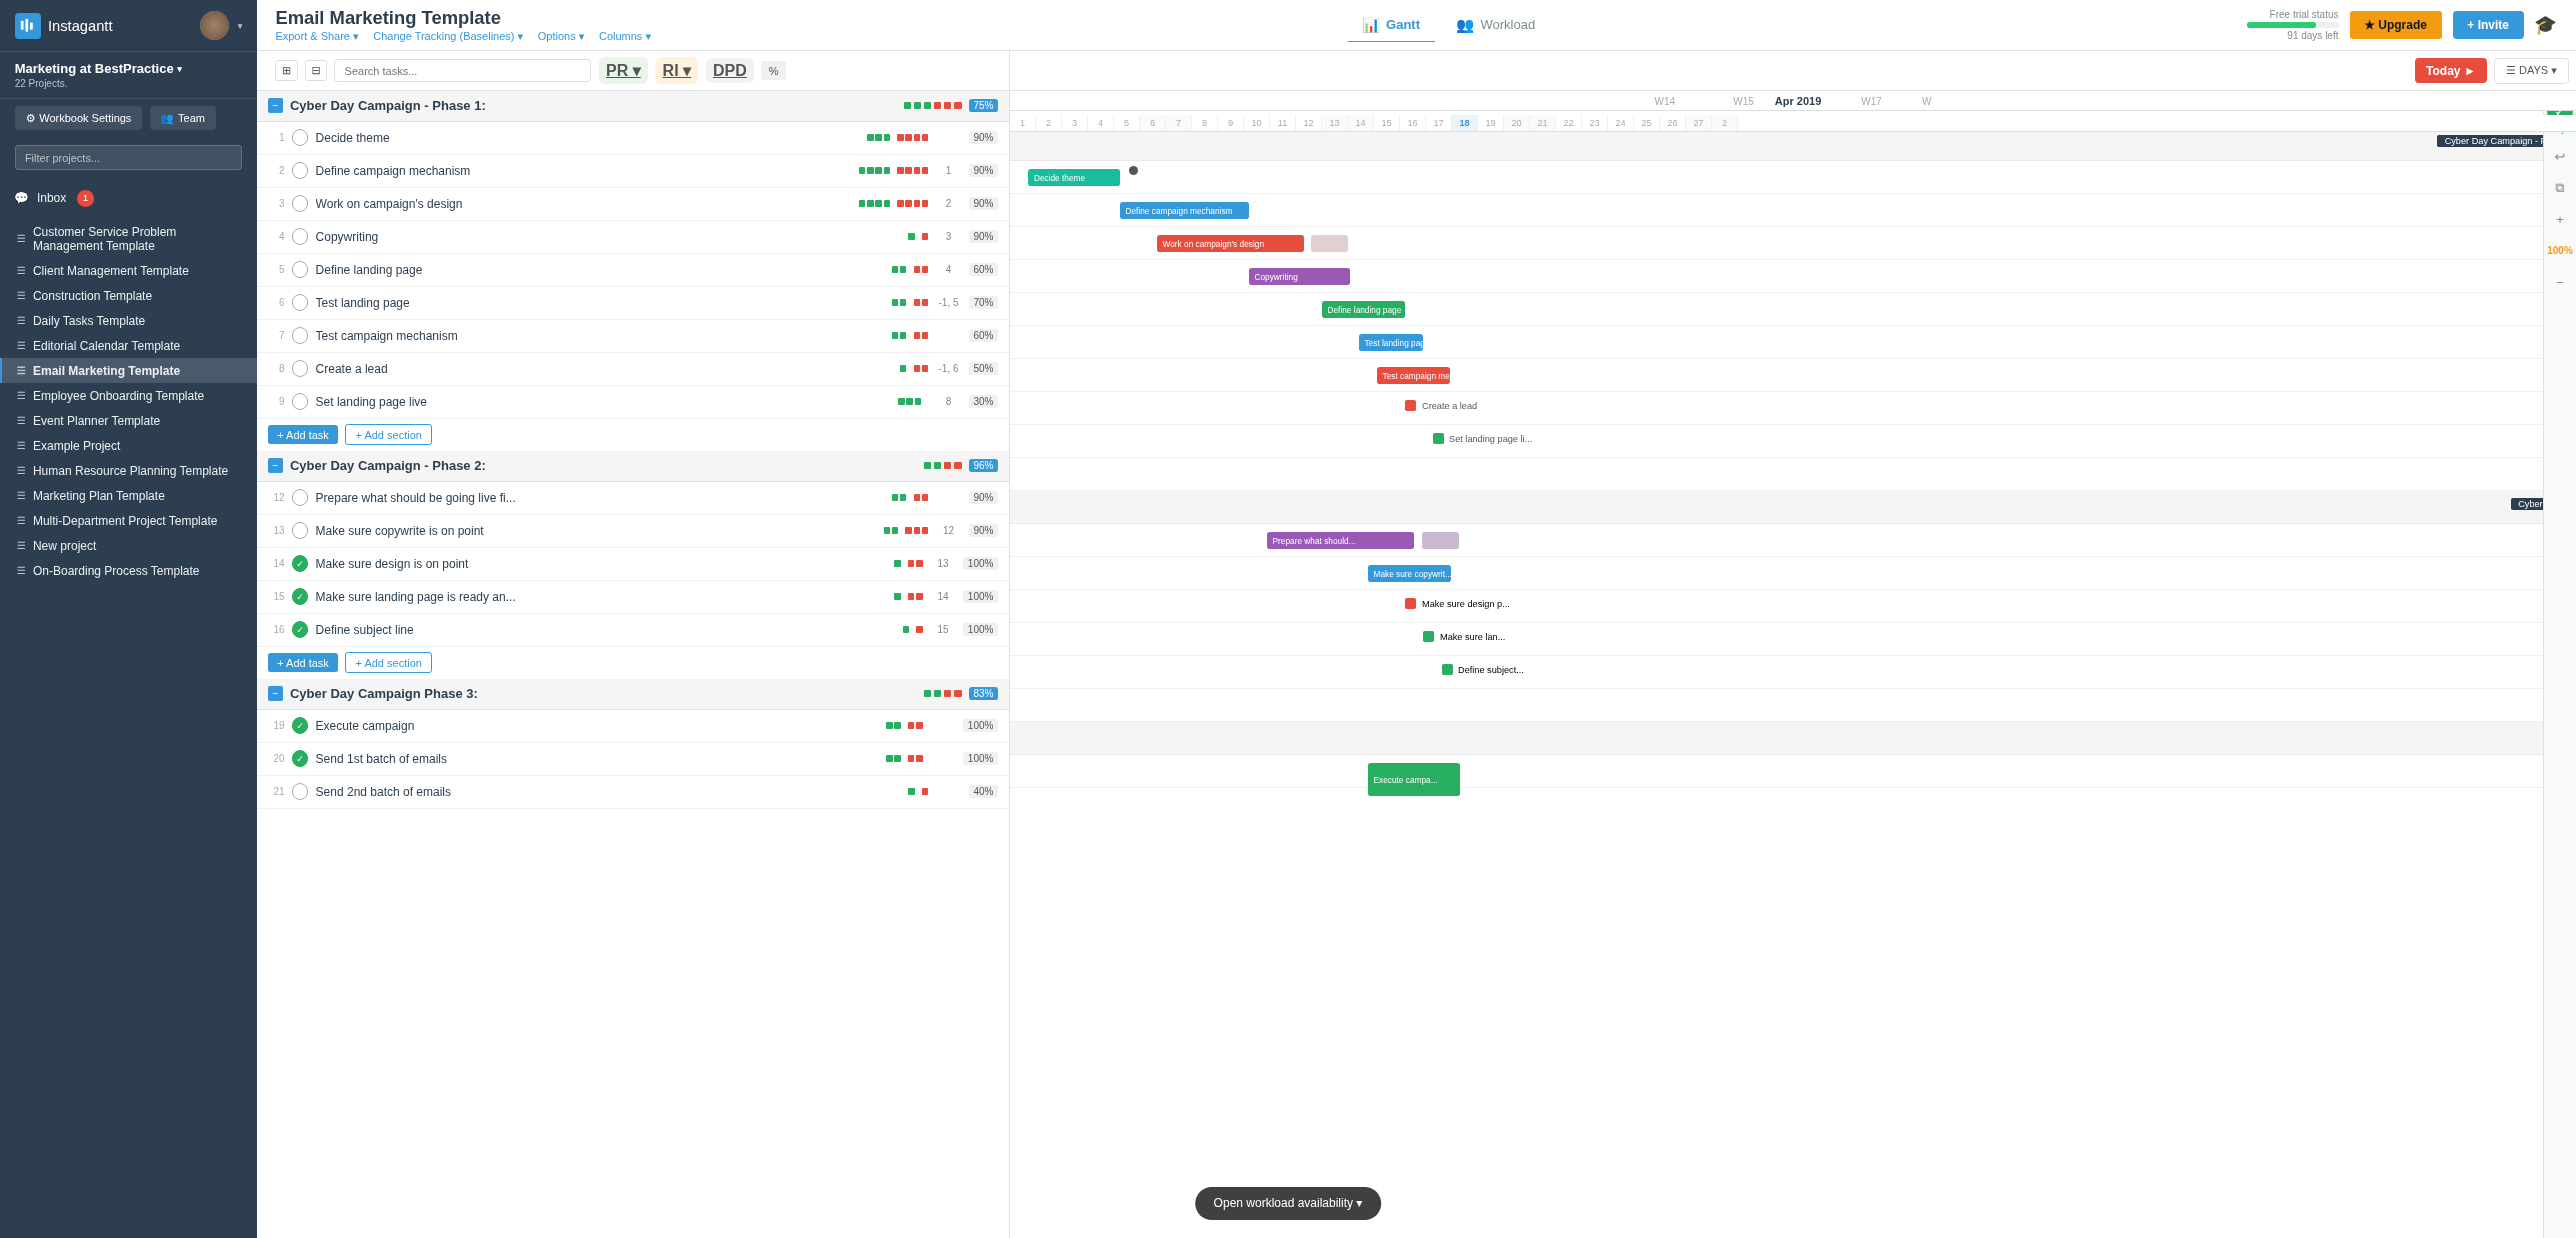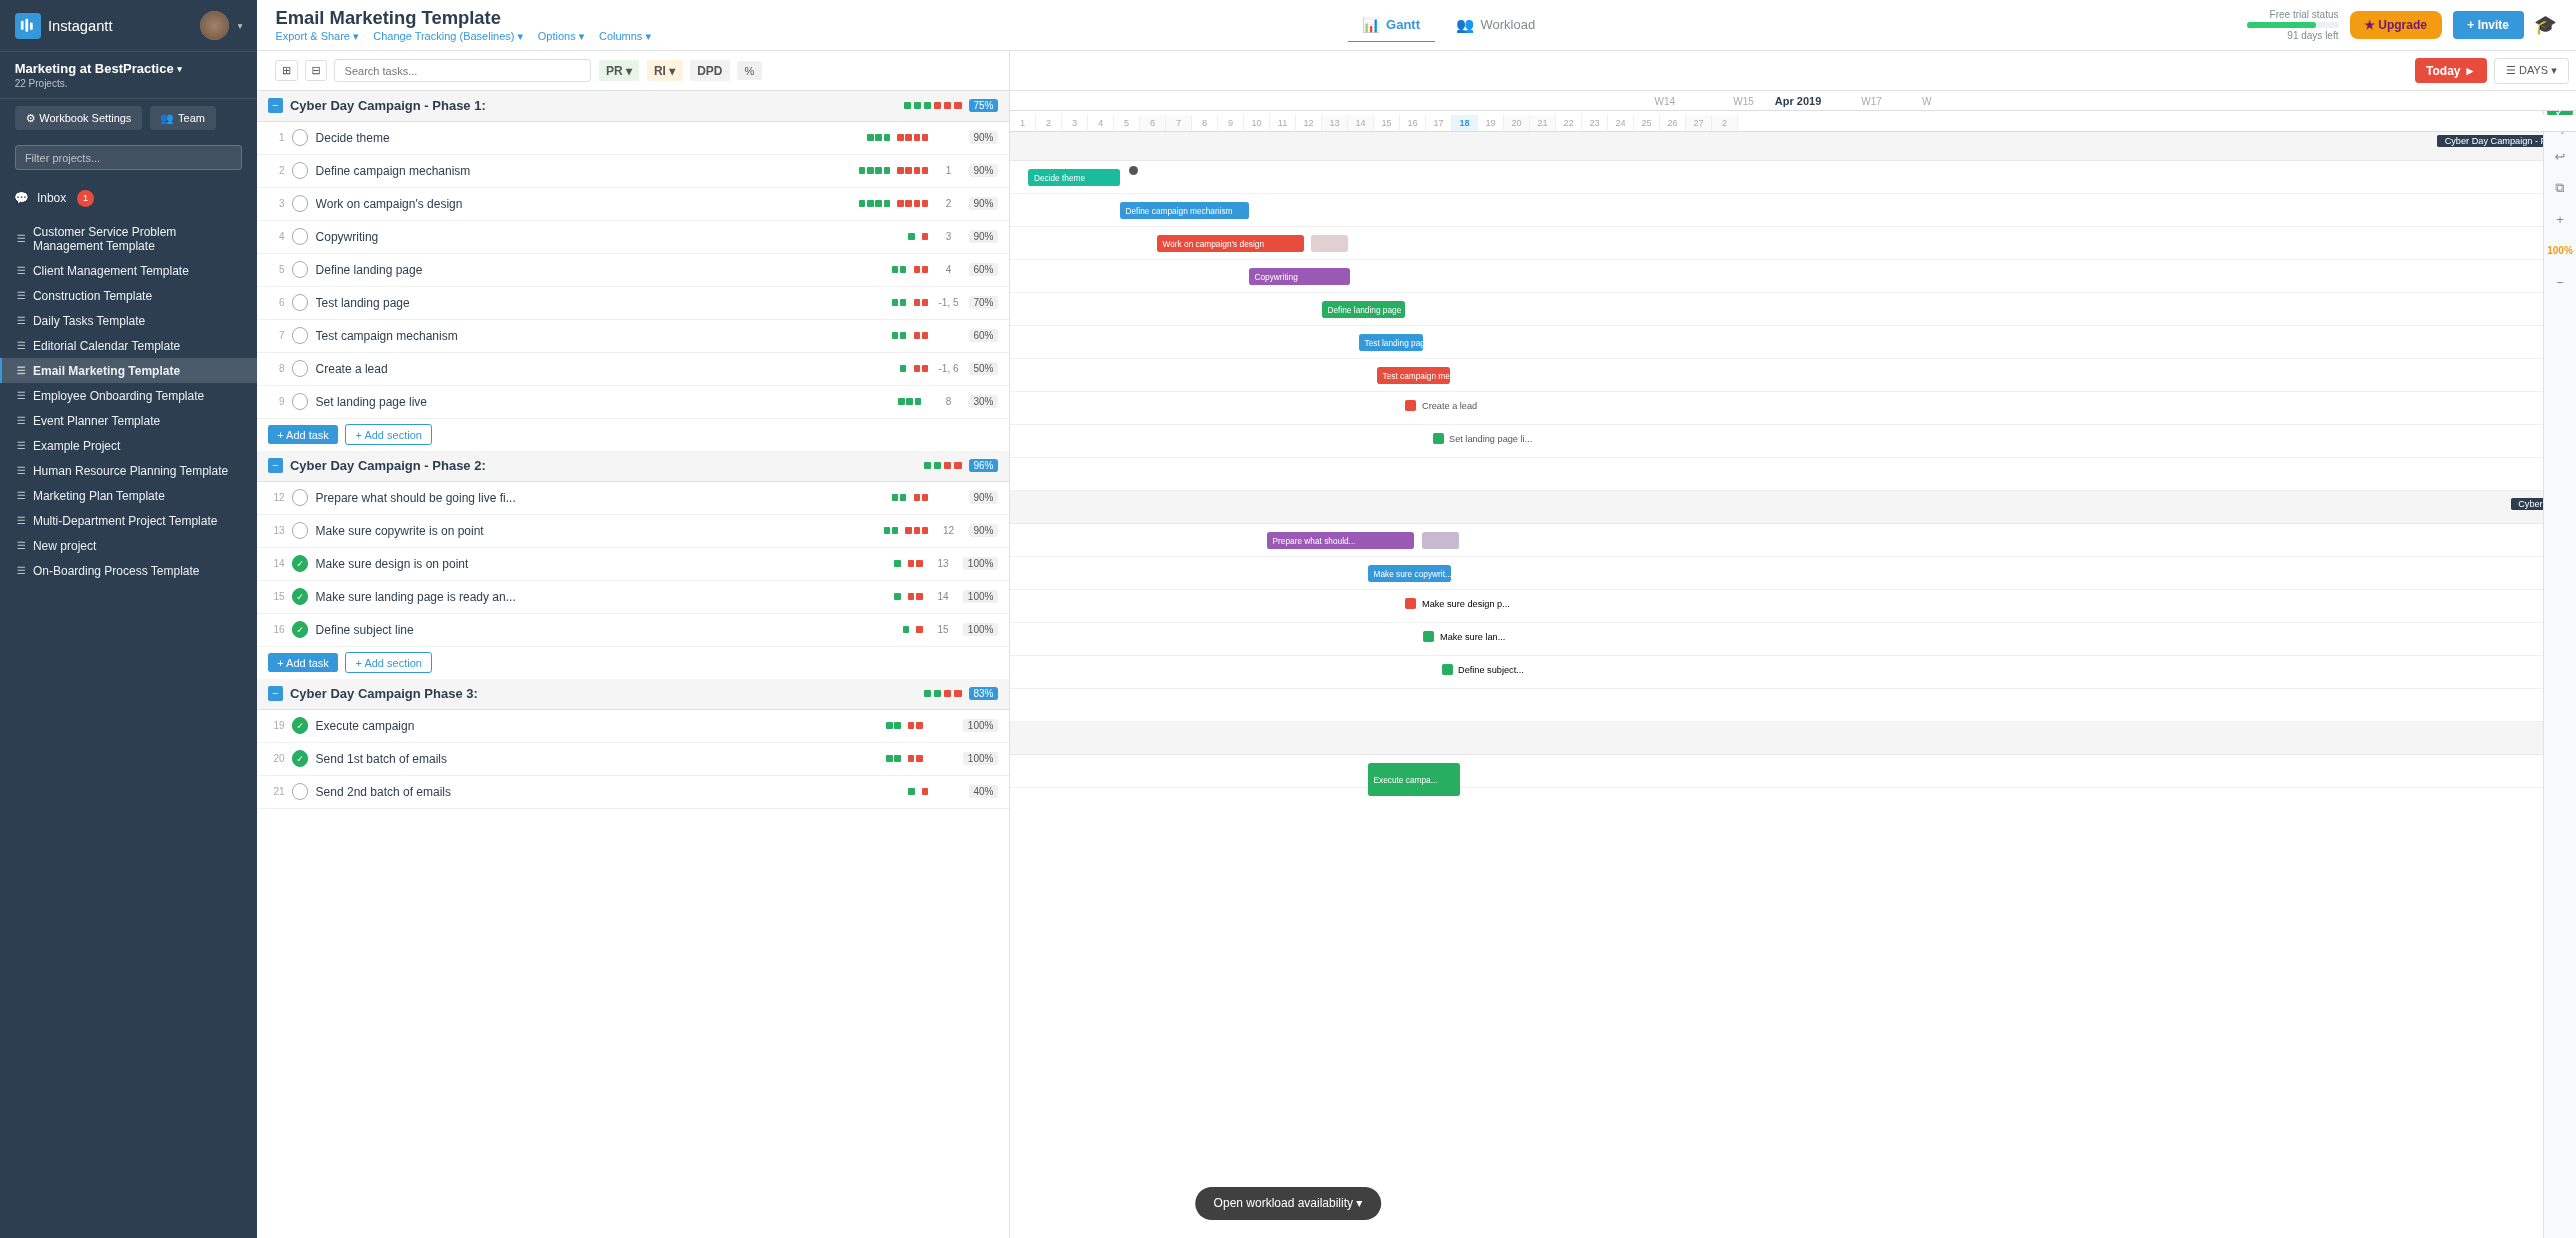--- a/index.html
+++ b/index.html
@@ -51,30 +51,30 @@
     .view-tab { padding: 7.3px 14.7px; cursor: pointer; font-size: 13px; color: #7f8c8d; display: flex; align-items: center; gap: 5.5px; border-bottom: 1.8px solid transparent; }
     .view-tab.active { color: #3498db; border-bottom-color: #3498db; font-weight: 600; }
     .view-tab-icon { font-size: 14.7px; }
     
     .topbar-right { display: flex; align-items: center; gap: 11px; }
     .trial-status { text-align: right; }
     .trial-label { font-size: 10px; color: #7f8c8d; }
     .trial-bar { width: 92px; height: 5.5px; background: #ecf0f1; border-radius: 2.8px; margin: 1.8px 0; }
     .trial-bar-fill { height: 100%; background: #2ecc71; border-radius: 2.8px; }
     .trial-days { font-size: 10px; color: #7f8c8d; }
-    .btn-upgrade { background: #f39c12; color: #701a75; border: none; padding: 7.3px 14.7px; border-radius: 8px; cursor: pointer; font-size: 12px; font-weight: 600; display: flex; align-items: center; gap: 3.7px; }
+    .btn-upgrade { background: #f39c12; color: #0f172a; border: none; padding: 7.3px 14.7px; border-radius: 3px; cursor: pointer; font-size: 12px; font-weight: 600; display: flex; align-items: center; gap: 3.7px; }
     .btn-invite { background: #3498db; color: #fff; border: none; padding: 7.3px 14.7px; border-radius: 3.7px; cursor: pointer; font-size: 12px; font-weight: 600; display: flex; align-items: center; gap: 3.7px; }
     .btn-diploma { background: none; border: none; cursor: pointer; font-size: 18.4px; }
     
     
     .toolbar { background: #fff; border-bottom: 0.9px solid #e0e0e0; padding: 5.5px 18.4px; display: flex; align-items: center; gap: 7.3px; height: 40px; }
     .toolbar-icon-btn { background: none; border: 0.9px solid #ddd; border-radius: 2.8px; padding: 2.8px 5.5px; cursor: pointer; font-size: 11px; color: #555; }
     .toolbar-search { flex: 1; max-width: 257px; }
     .toolbar-search input { width: 100%; border: 0.9px solid #ddd; border-radius: 3.7px; padding: 4.6px 9.2px; font-size: 11px; color: #555; }
-    .toolbar-col-btn { border: none; background: rgba(0,0,0,0.05); border-radius: 1px; padding: 3.7px 7.3px; cursor: pointer; font-size: 12px; color: #555; display: flex; align-items: center; gap: 2.8px; font-weight: 600; }
+    .toolbar-col-btn { border: none; background: rgba(0,0,0,0.05); border-radius: 6px; padding: 3.7px 7.3px; cursor: pointer; font-size: 16px; color: #555; display: flex; align-items: center; gap: 2.8px; font-weight: 600; text-decoration: underline; }
     .toolbar-pct { background: #f0f0f0; border: none; border-radius: 2.8px; padding: 3.7px 7.3px; font-size: 11px; color: #555; }
     
     
     .task-list { width: 753px; min-width: 753px; overflow-y: auto; overflow-x: hidden; border-right: 0.9px solid #e0e0e0; }
     
     .task-section-header { display: flex; align-items: center; padding: 7.3px 11px; background: #f5f5f5; border-bottom: 0.9px solid #e0e0e0; gap: 7.3px; }
     .section-collapse-btn { cursor: pointer; font-size: 10px; color: #555; background: #3498db; color: #fff; border: none; width: 14.7px; height: 14.7px; border-radius: 1.8px; display: flex; align-items: center; justify-content: center; }
     .section-title { font-weight: 700; font-size: 13px; color: #2c3e50; flex: 1; }
     .section-indicators { display: flex; gap: 2.8px; }
     .dot { width: 7.3px; height: 7.3px; border-radius: 0.9px; display: inline-block; }

